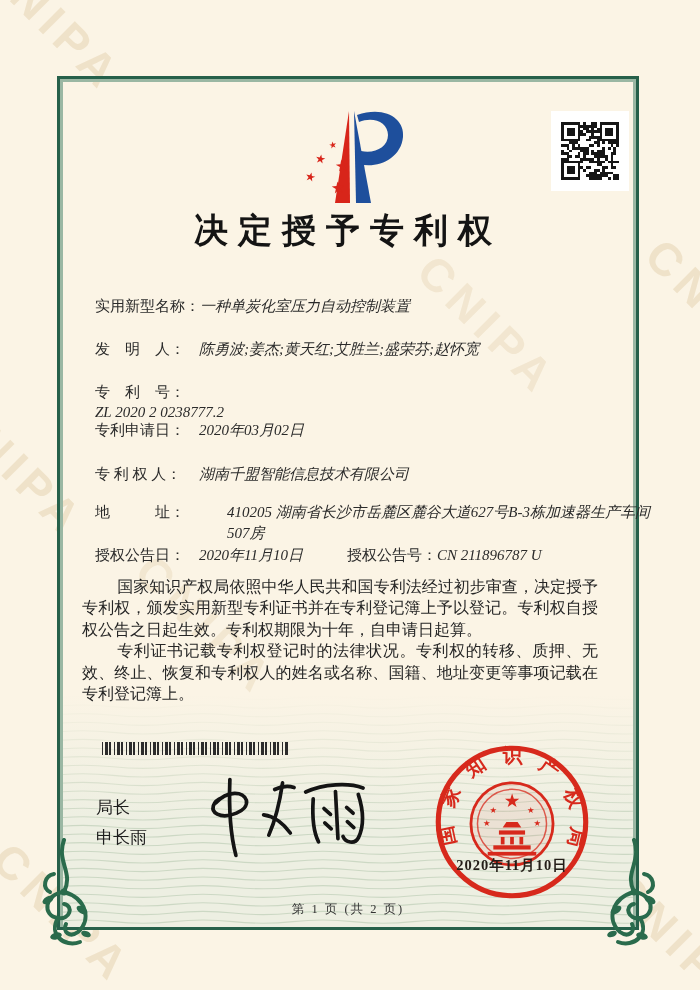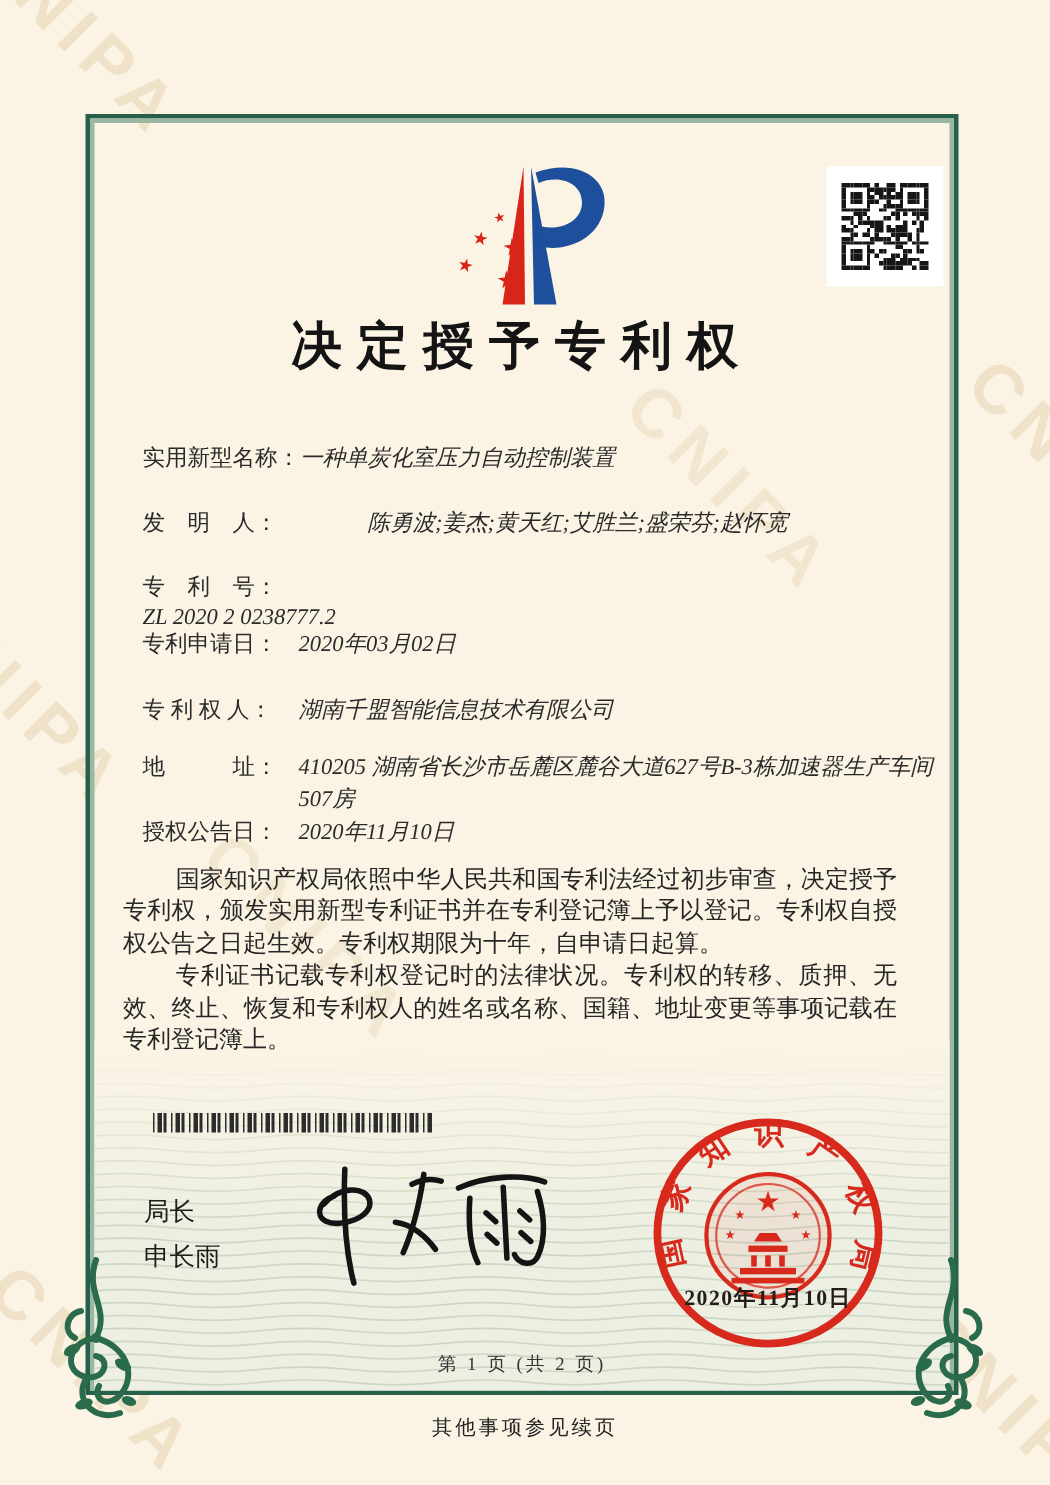--- a/index.html
+++ b/index.html
@@ -30,21 +30,21 @@
   .qr-grid{display:grid;grid-template-columns:repeat(21,1fr);grid-template-rows:repeat(21,1fr);
            width:58px;height:58px;}
   .qr-grid i{display:block;}
   .qr-grid i.d{background:#161616;}
   .title{position:absolute;left:57px;top:208px;width:582px;text-align:center;
          font-size:34px;font-weight:700;letter-spacing:10px;color:#141414;}
   
   .row{position:absolute;left:95px;display:flex;font-size:15px;line-height:20px;color:#2a2a2a;}
   .row .lbl{flex:0 0 auto;min-width:104px;}
   .row .val{flex:0 0 auto;font-style:italic;}
-  .row .val.wrap{max-width:440px;white-space:normal;line-height:21px;}
+  .row .val.wrap{max-width:440px;white-space:normal;line-height:21px;margin-left:28px;}
   .pair{display:flex;}
   
   .paras{position:absolute;left:82px;top:576px;width:516px;font-size:16px;line-height:21.4px;
          text-align:justify;color:#262626;}
   .paras p{margin:0;text-indent:2.2em;}
   
   .barcode{position:absolute;left:102px;top:742px;height:13px;display:flex;align-items:stretch;}
   .barcode span{display:block;height:13px;}
   .barcode span.b{background:#2c2c2c;}
   
@@ -603,21 +603,21 @@
         <i class="d"></i>
       </div>
   </div>
 
   <div class="title">决定授予专利权</div>
 
   <div class="row" style="top:296px;">
     <span class="lbl">实用新型名称：</span>
     <span class="val">一种单炭化室压力自动控制装置</span>
   </div>
-  <div class="row" style="top:339px;gap:46px;">
+  <div class="row" style="top:339px;">
     <span class="lbl">发　明　人：</span>
     <span class="val">陈勇波;姜杰;黄天红;艾胜兰;盛荣芬;赵怀宽</span>
   </div>
   <div class="row" style="top:382px;flex-direction:column;">
     <span class="lbl">专　利　号：</span>
     <span class="val">ZL 2020 2 0238777.2</span>
   </div>
   <div class="row" style="top:420px;">
     <span class="lbl">专利申请日：</span>
     <span class="val">2020年03月02日</span>
@@ -627,20 +627,24 @@
     <span class="val">湖南千盟智能信息技术有限公司</span>
   </div>
   <div class="row" style="top:502px;">
     <span class="lbl">地　　　址：</span>
     <span class="val wrap">410205 湖南省长沙市岳麓区麓谷大道627号B-3栋加速器生产车间507房</span>
   </div>
   <div class="row" style="top:545px;">
     <span class="pair">
       <span class="lbl">授权公告日：</span>
       <span class="val">2020年11月10日</span>
+    </span>
+    <span class="pair" style="margin-left:44px;">
+      <span class="lbl" style="min-width:0;">授权公告号：</span>
+      <span class="val">CN 211896787 U</span>
     </span>
   </div>
 
   <div class="paras">
     <p>国家知识产权局依照中华人民共和国专利法经过初步审查，决定授予专利权，颁发实用新型专利证书并在专利登记簿上予以登记。专利权自授权公告之日起生效。专利权期限为十年，自申请日起算。</p>
     <p>专利证书记载专利权登记时的法律状况。专利权的转移、质押、无效、终止、恢复和专利权人的姓名或名称、国籍、地址变更等事项记载在专利登记簿上。</p>
   </div>
 
   <div class="barcode" id="barcode">
       <span class="b" style="width: 1px;"></span>
@@ -779,15 +783,14 @@
       <rect x="78" y="106" width="4" height="8" fill="#d7291c"></rect>
       <rect x="88" y="106" width="4" height="8" fill="#d7291c"></rect>
       <rect x="98" y="106" width="4" height="8" fill="#d7291c"></rect>
       <rect x="70" y="115" width="40" height="4.5" fill="#d7291c"></rect>
       <rect x="64" y="122" width="52" height="4" fill="#d7291c"></rect>
     </g>
   </svg>
   <div class="seal-date">2020年11月10日</div>
 
   <div class="page-num">第 1 页 (共 2 页)</div>
-  <div class="note">其他事项参见续页</div>
 
 </div>
 
 </body></html>

